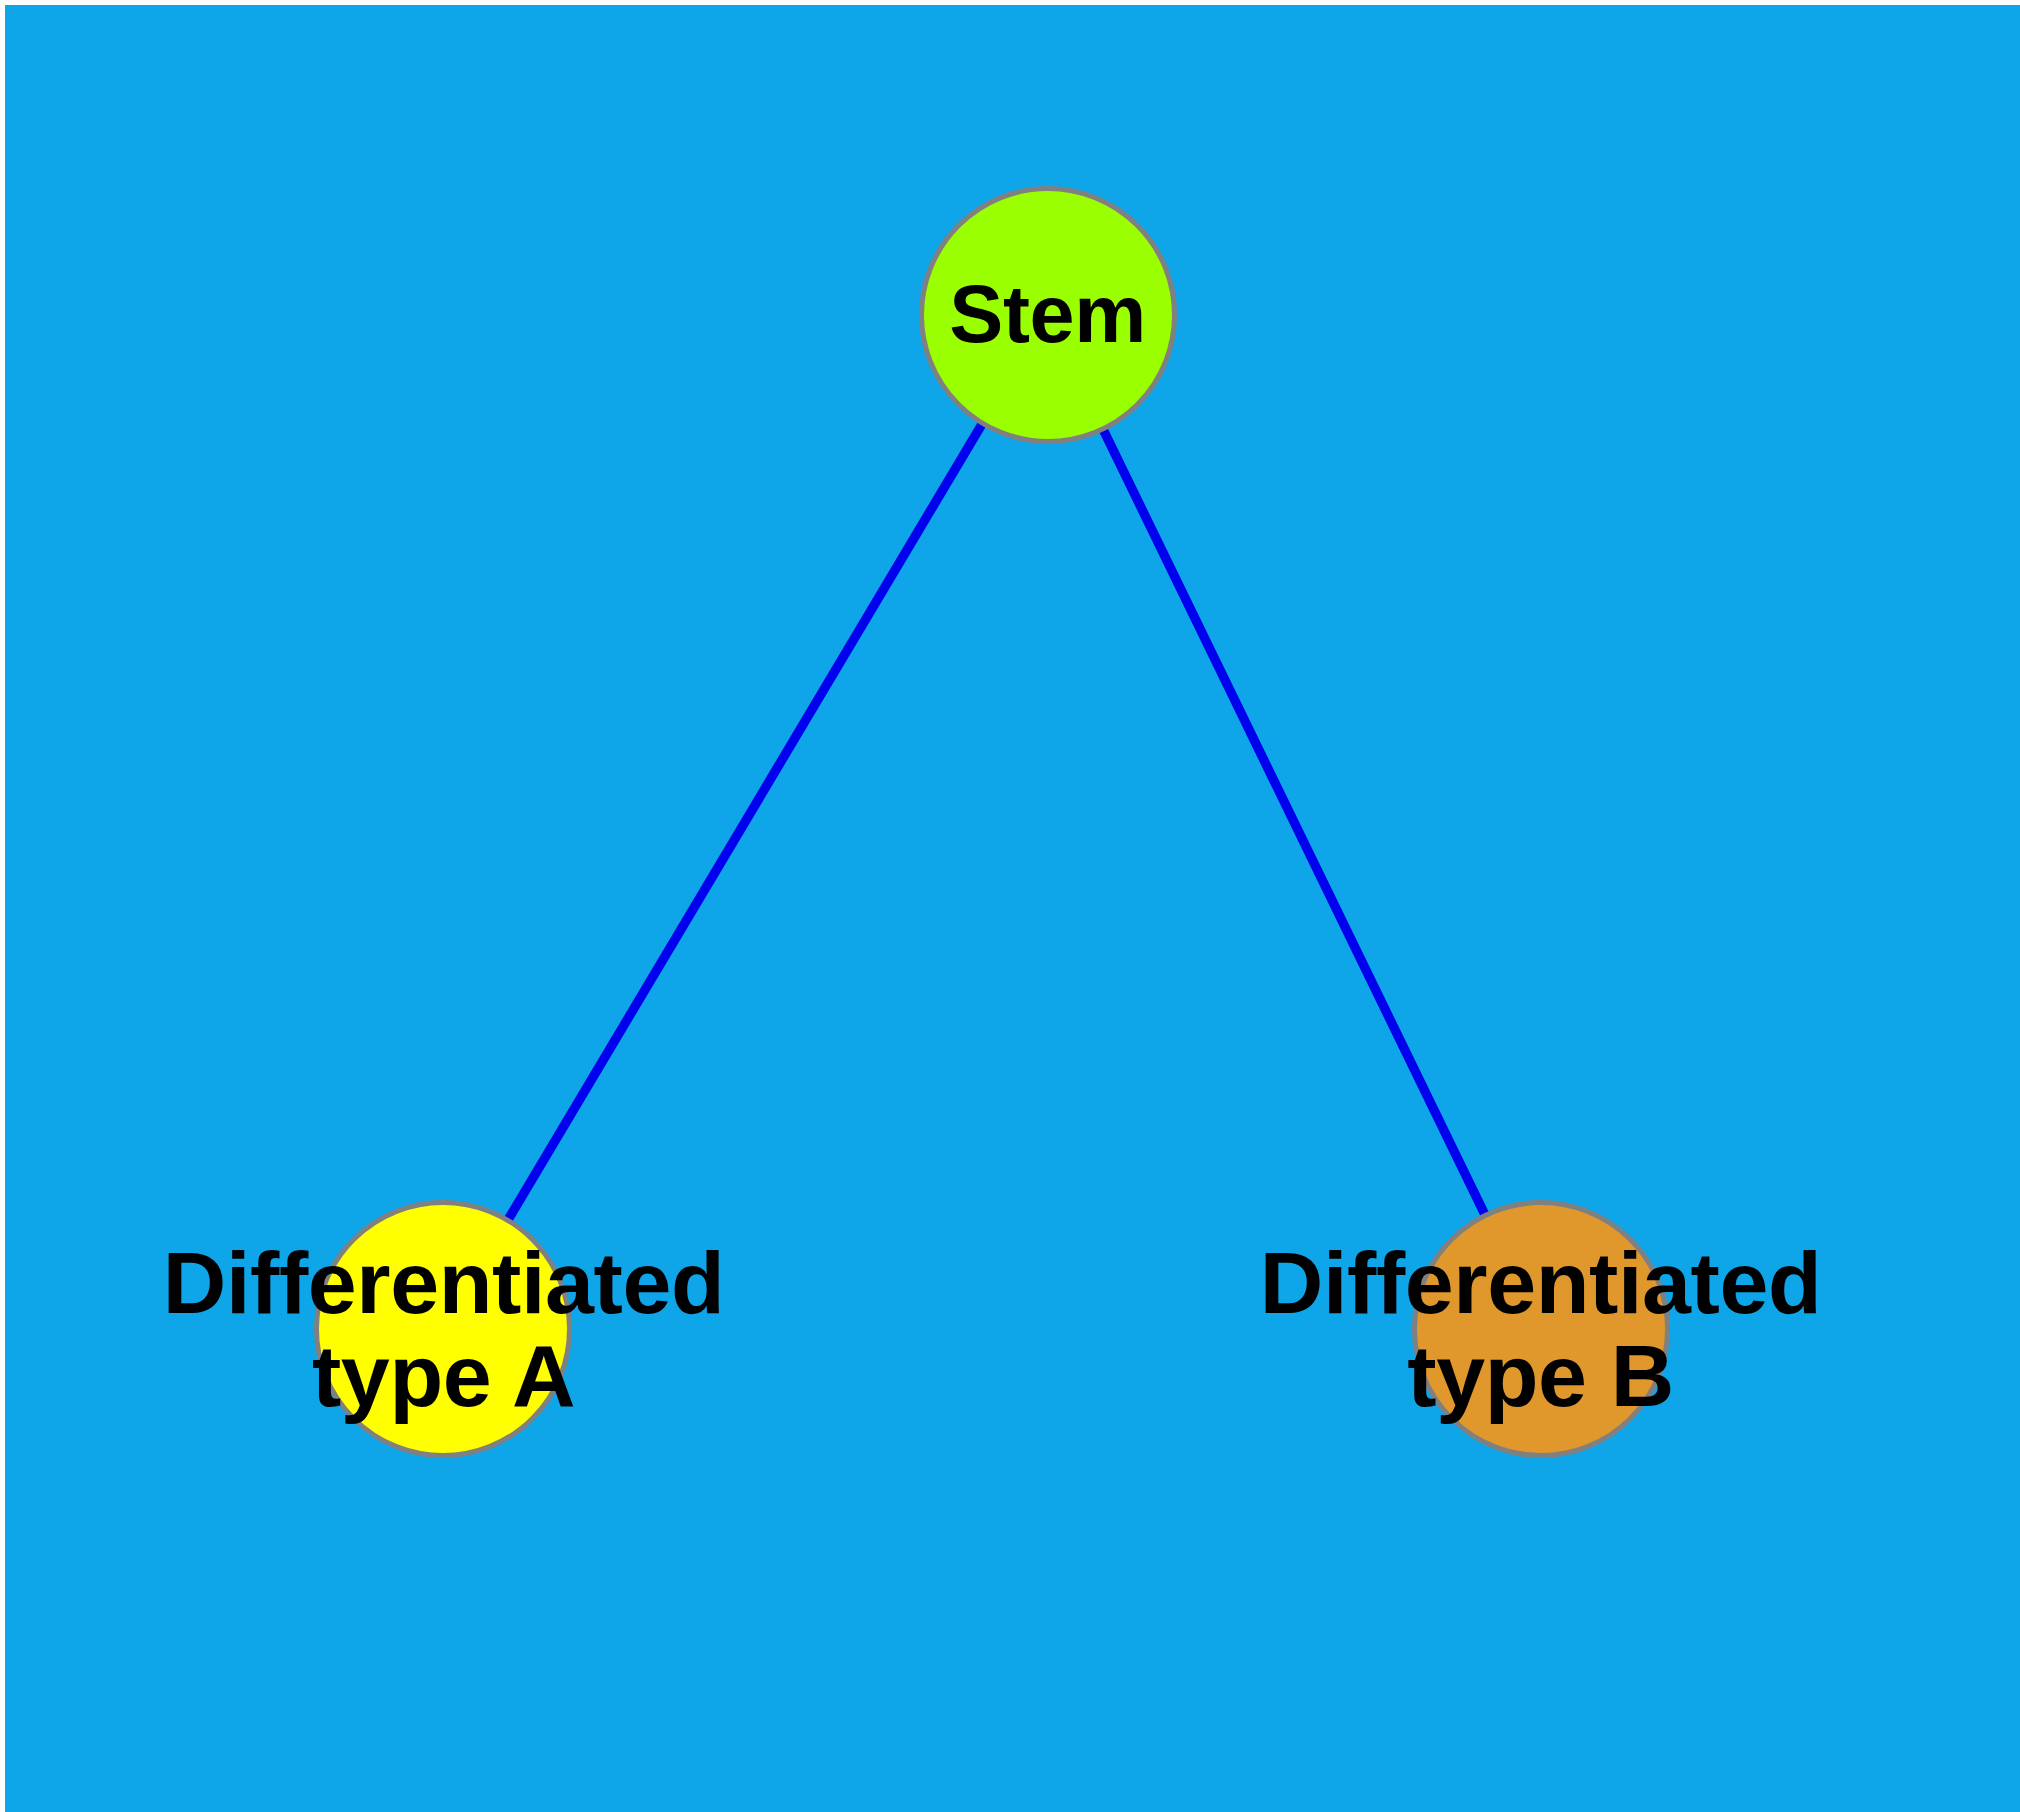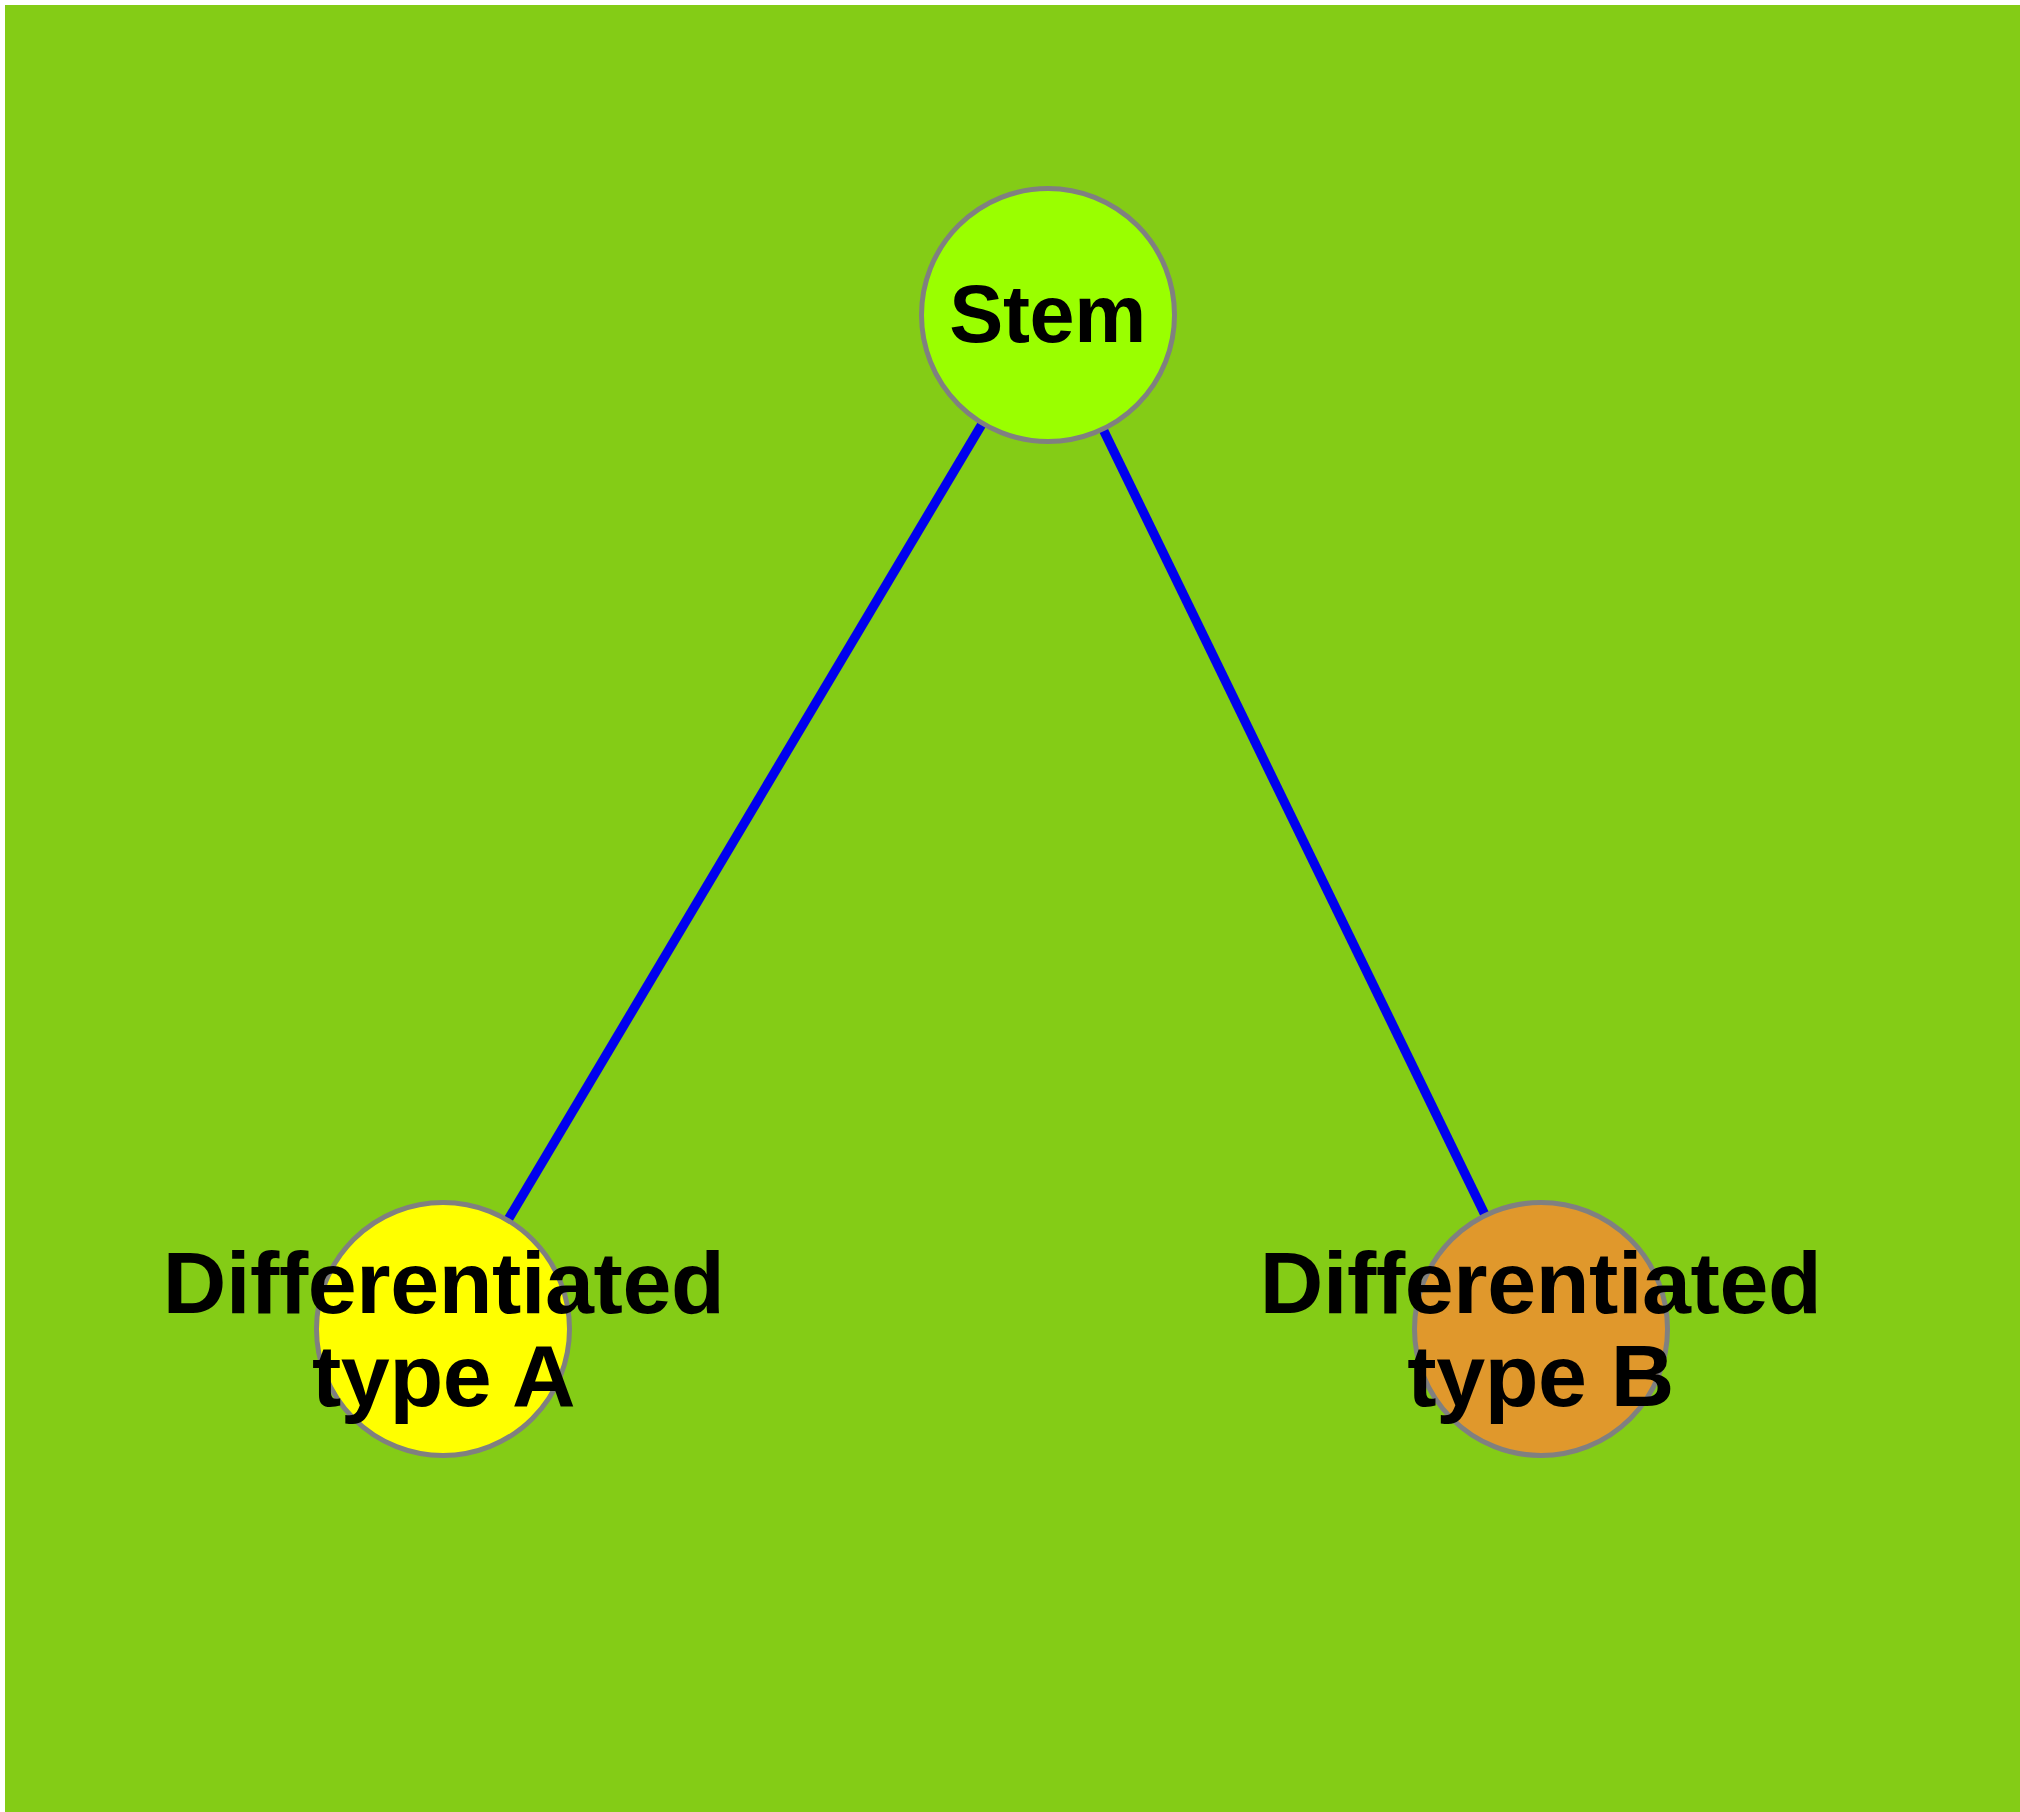--- a/index.html
+++ b/index.html
@@ -70,21 +70,21 @@
     font-size: 81px;
   }
   .label-child {
     font-size: 88px;
   }
 </style>
 </head>
 <body>
 
 <div id="graph-canvas">
-  <div id="graph-plot" style="background: #84cc16;">
+  <div id="graph-plot" style="background: #0ea5e9;">
 
     <svg id="edge-layer" viewBox="0 0 2378 2132" width="2015" height="1807" xmlns="http://www.w3.org/2000/svg">
       <line id="edge-stem-to-a" x1="1230" y1="365" x2="517" y2="1562" stroke="#0000ee" stroke-width="11" stroke-linecap="butt"></line>
       <line id="edge-stem-to-b" x1="1230" y1="365" x2="1812" y2="1562" stroke="#0000ee" stroke-width="11" stroke-linecap="butt"></line>
     </svg>
 
     <div id="node-layer">
 
       <div class="node-group">
         <div id="circle-stem" class="node-circle" style="left: 914px; top: 181px; width: 258px; height: 258px; background: rgb(154, 255, 0); border-color: rgb(128, 128, 128);"></div>

